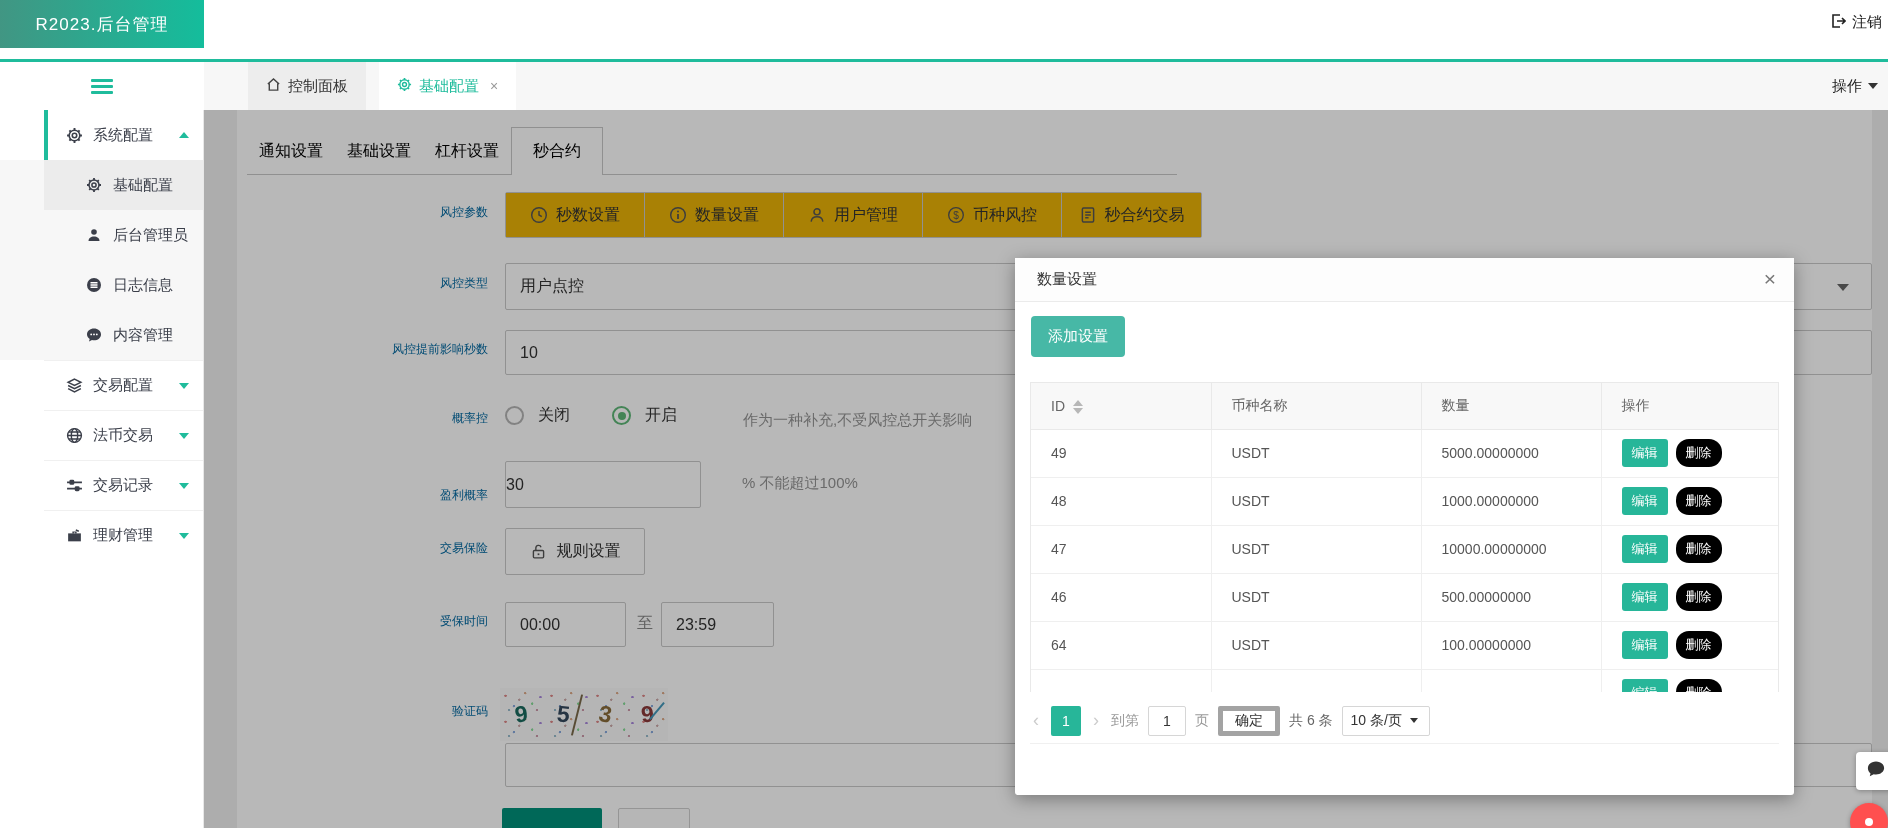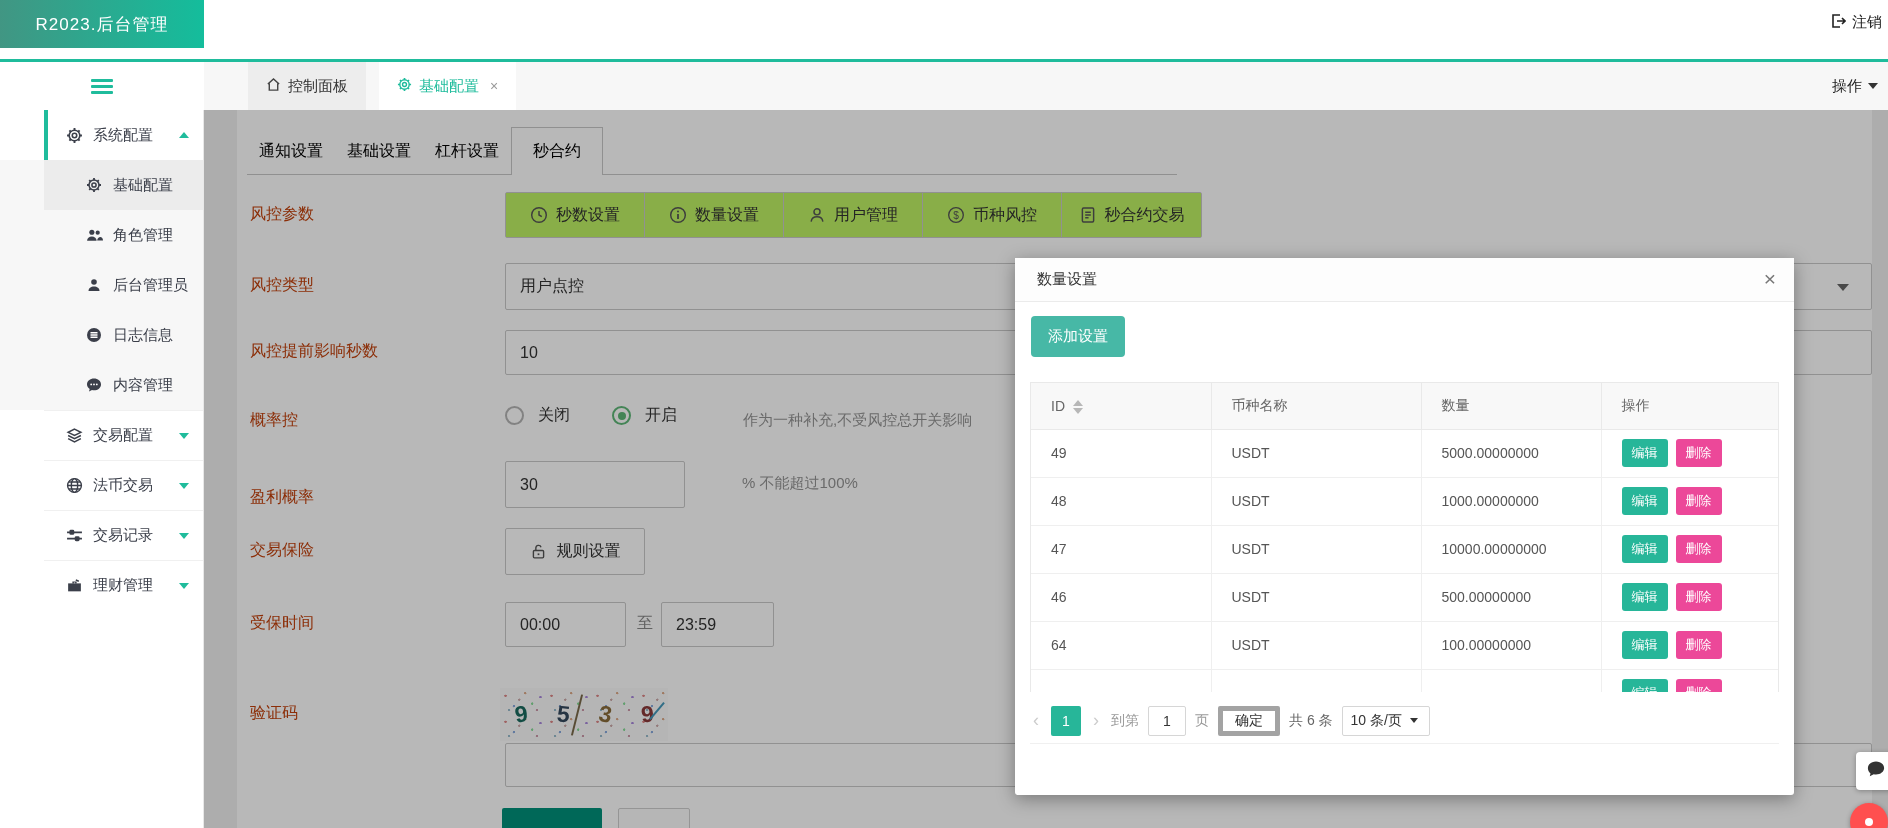--- a/index.html
+++ b/index.html
@@ -41,24 +41,24 @@
 
   
   .content-bg { left:204px; top:110px; width:1684px; height:718px; background:#f0f0f0; }
   .card { left:237px; top:110px; width:1635px; height:718px; background:#fff; }
   .card-inner { position:absolute; left:0; top:17px; right:0; bottom:0; }
   .itabs { position:absolute; left:10px; top:0; height:48px; display:flex; font-size:16px; color:#000;}
   .itab { width:88px; height:48px; display:flex; align-items:center; justify-content:center; cursor:pointer;}
   .itab.on { width:92px; background:#fff; border:1px solid #c8c8c8; border-bottom:none; position:relative; z-index:2;}
   .itabs-line { position:absolute; left:10px; top:47px; width:930px; height:1px; background:#c8c8c8; z-index:1;}
 
-  .flabel { position:absolute; left:13px; width:238px; text-align:left; font-size:16px; color:#c2410c; }
+  .flabel { position:absolute; left:13px; width:238px; text-align:right; font-size:12px; color:#0369a1; }
   .fctrl { position:absolute; background:#fff; border:1px solid #c9c9c9; border-radius:2px; font-size:16px; color:#333; display:flex; align-items:center;}
   .btn-group { position:absolute; left:268px; top:65px; height:46px; display:flex; border:1px solid #c9c9c9; border-radius:2px; background:#fff;}
-  .gbtn { width:139px; display:flex; align-items:center; justify-content:center; gap:8px; font-size:16px; color:#333; border-right:1px solid #c9c9c9; cursor:pointer; background:#bef264;}
+  .gbtn { width:139px; display:flex; align-items:center; justify-content:center; gap:8px; font-size:16px; color:#333; border-right:1px solid #c9c9c9; cursor:pointer; background:#eab308;}
   .gbtn:last-child { border-right:none; }
   .ficon { width:18px; height:18px; color:#555; }
   .sel-caret { position:absolute; right:22px; top:50%; margin-top:-3px; width:0; height:0; border-left:6px solid transparent; border-right:6px solid transparent; border-top:7px solid #666;}
   .radio-row { position:absolute; left:268px; top:278px; display:flex; align-items:center; gap:14px; font-size:16px;}
   .radio { width:19px; height:19px; border-radius:50%; border:2px solid #b5b5b5; background:#fff; display:inline-block;}
   .radio.on { border-color:#5FB878; position:relative;}
   .radio.on::after { content:""; position:absolute; left:3.5px; top:3.5px; width:8px; height:8px; border-radius:50%; background:#5FB878;}
   .hint { position:absolute; font-size:15px; color:#949494; }
   .lockbtn { cursor:pointer; gap:9px; justify-content:center; }
   .captcha { position:absolute; left:263px; top:561px; width:168px; height:53px; background:#fbfbfb;
@@ -88,21 +88,21 @@
   table.grid { border-collapse:collapse; width:749px; font-size:14px; table-layout:fixed;}
   table.grid th { background:#f8f8f8; color:#666; font-weight:normal; text-align:left; height:46px; padding-left:20px; border-right:1px solid #e9e9e9; border-bottom:1px solid #e9e9e9;}
   table.grid td { height:48px; color:#555; padding-left:20px; border-right:1px solid #efefef; border-bottom:1px solid #efefef;}
   table.grid th:last-child, table.grid td:last-child { border-right:none; }
   .c-id{width:180px;} .c-coin{width:210px;} .c-amt{width:180px;} .c-op{width:179px;}
   .sort { display:inline-flex; flex-direction:column; gap:2px; margin-left:8px; vertical-align:middle; cursor:pointer;}
   .sort i { width:0; height:0; border-left:5px solid transparent; border-right:5px solid transparent; display:block;}
   .sort .u { border-bottom:6px solid #b7b7b7; } .sort .d { border-top:6px solid #b7b7b7; }
   .tag { display:inline-block; padding:5px 10px; border-radius:3px; color:#fff; font-size:13px; cursor:pointer; border:none;}
   .tag.edit { background:#27b699; margin-right:8px;}
-  .tag.del { background:#ec4899; }
+  .tag.del { background:#000000;border-radius:13px; }
   .pager { position:absolute; left:15px; top:446px; right:15px; height:40px; display:flex; align-items:center; gap:9px; font-size:14px; color:#666; border-bottom:1px solid #f0f0f0; padding-bottom:6px;}
   .pg-arrow { color:#ccc; font-size:18px; cursor:default; padding:0 3px;}
   .pg-cur { width:30px; height:30px; background:#27b699; color:#fff; display:flex; align-items:center; justify-content:center; border-radius:2px; cursor:pointer;}
   .pg-input { width:38px; height:30px; border:1px solid #d6d6d6; border-radius:2px; text-align:center; font-size:14px; color:#333; background:#fff;}
   .pg-btn { height:30px; padding:0 12px; background:#fff; border:5px solid #a3a3a3; border-radius:2px; font-size:14px; color:#333; cursor:pointer;}
   .pg-select { height:30px; min-width:88px; border:1px solid #d6d6d6; border-radius:2px; background:#fff; display:flex; align-items:center; gap:8px; padding:0 8px; cursor:pointer; color:#333;}
   .pg-select .cd { width:0;height:0;border-left:4px solid transparent;border-right:4px solid transparent;border-top:5px solid #333;}
 
   
   .float-chat { left:1856px; top:752px; width:40px; height:38px; background:#fff; border-radius:4px; box-shadow:0 1px 5px rgba(0,0,0,.3); z-index:70; display:flex; align-items:center; justify-content:center; cursor:pointer;}
@@ -180,31 +180,20 @@
             <circle cx="8" cy="8" r="5"></circle>
           <g stroke-width="1.8">
               <path d="M8 1v2.2M8 12.8V15M1 8h2.2M12.8 8H15M3.2 3.2l1.5 1.5M11.3 11.3l1.5 1.5M3.2 12.8l1.5-1.5M11.3 4.7l1.5-1.5"></path>
             </g>
         </svg>
       </span>
       <span>基础配置</span>
     </div>
     <div class="side-item">
       <span class="sicon">
-        <svg width="17" height="17" viewBox="0 0 16 16" fill="currentColor">
-          <circle cx="5.5" cy="5" r="2.4"></circle>
-            <circle cx="11" cy="5.4" r="2"></circle>
-          <path d="M1 13c0-2.5 2-4 4.5-4S10 10.5 10 13z"></path>
-            <path d="M10.5 12.6c.2-2 1.6-3.2 3-3.2 1.3 0 2.5 1.2 2.5 3.2z"></path>
-        </svg>
-      </span>
-      <span>角色管理</span>
-    </div>
-    <div class="side-item">
-      <span class="sicon">
         <svg width="16" height="16" viewBox="0 0 16 16" fill="currentColor">
           <circle cx="8" cy="5" r="2.8"></circle>
             <path d="M2.5 14c0-3 2.4-4.6 5.5-4.6s5.5 1.6 5.5 4.6z"></path>
         </svg>
       </span>
       <span>后台管理员</span>
     </div>
     <div class="side-item">
       <span class="sicon">
         <svg width="16" height="16" viewBox="0 0 16 16">
@@ -354,21 +343,21 @@
     <div class="radio-row">
       <span class="radio"></span>
       <span>关闭</span>
       <span style="width:14px;"></span>
       <span class="radio on"></span>
       <span>开启</span>
     </div>
     <div class="hint" style="left:506px; top:284px;">作为一种补充,不受风控总开关影响</div>
 
     <div class="flabel" style="top:360px;">盈利概率</div>
-    <div class="fctrl" style="left:268px; top:334px; width:180px; height:47px; padding-left:14px;">
+    <div class="fctrl" style="left:268px; top:334px; width:196px; height:47px; ">
       <span>30</span>
     </div>
     <div class="hint" style="left:505px; top:347px;">% 不能超过100%</div>
 
     <div class="flabel" style="top:413px;">交易保险</div>
     <div class="fctrl lockbtn" style="left:268px; top:401px; width:140px; height:47px;">
       <span class="ficon">
         <svg width="17" height="17" viewBox="0 0 16 16" fill="none" stroke="currentColor" stroke-width="1.3">
           <rect x="3.2" y="7" width="9.6" height="7" rx="1"></rect>
             <path d="M5.5 7V4.6a2.5 2.5 0 0 1 4.9-.6"></path>

